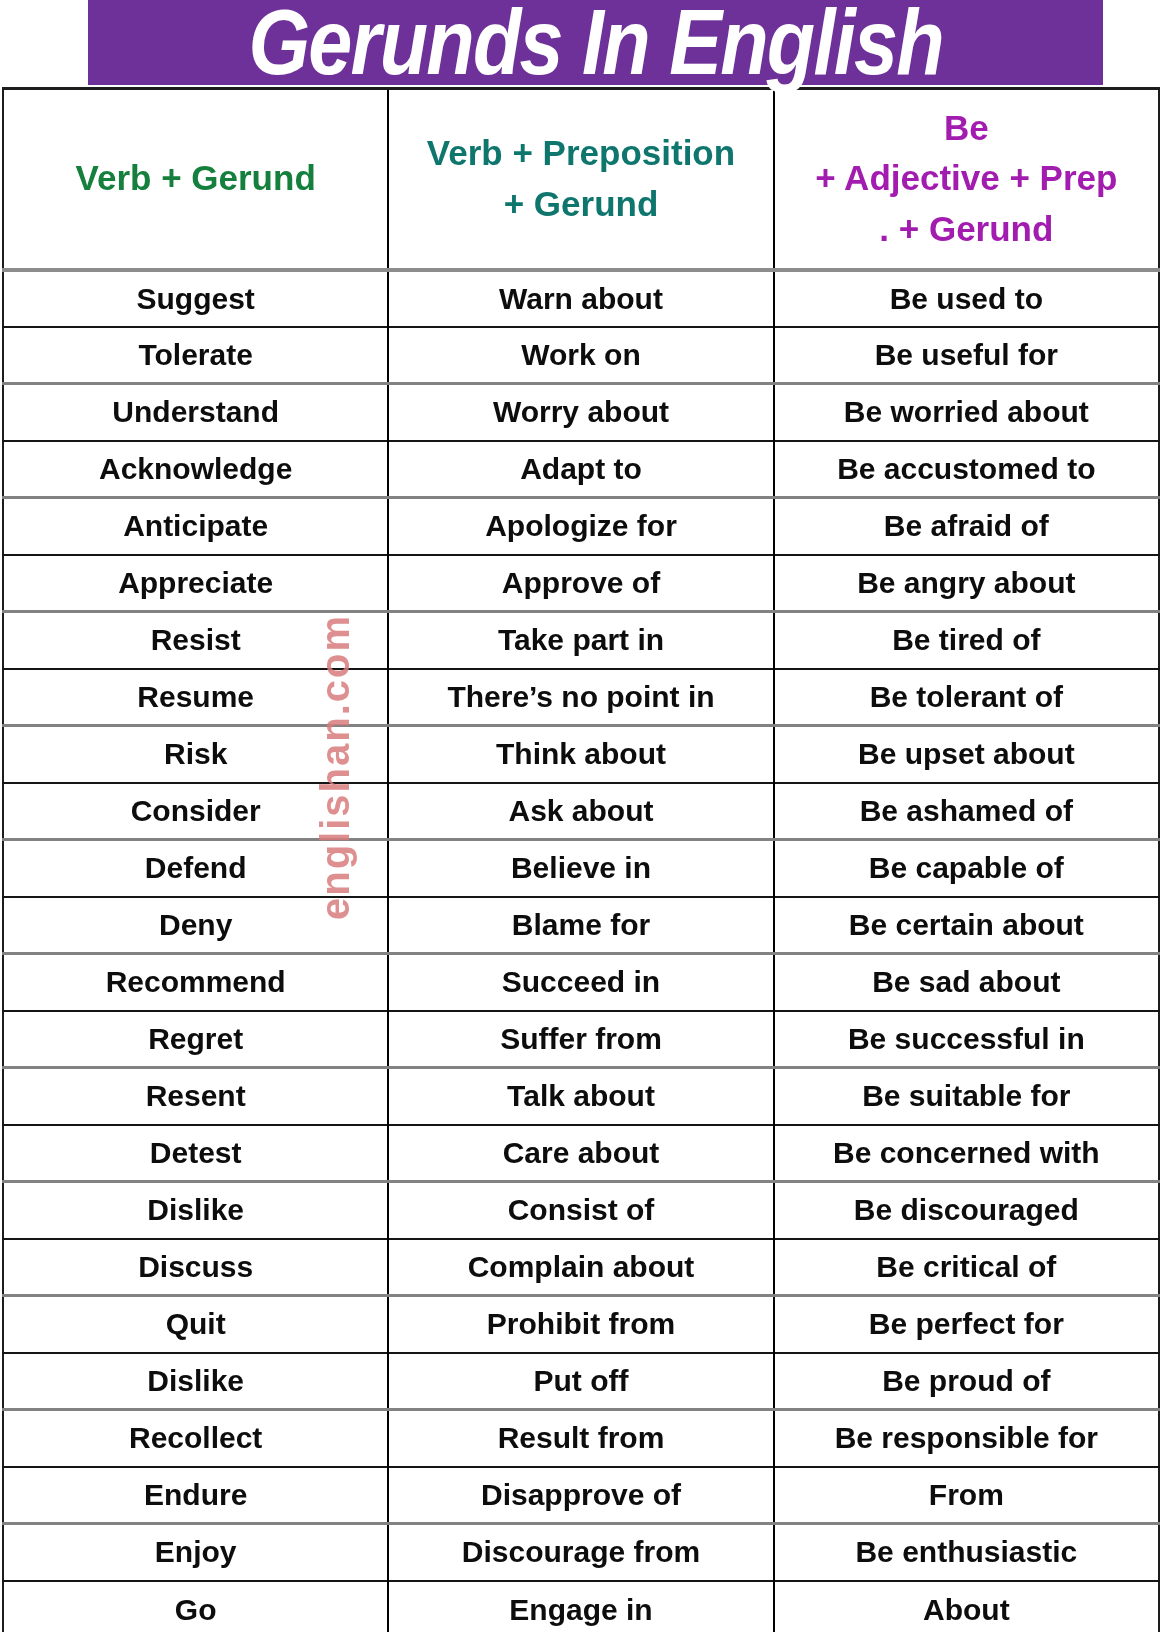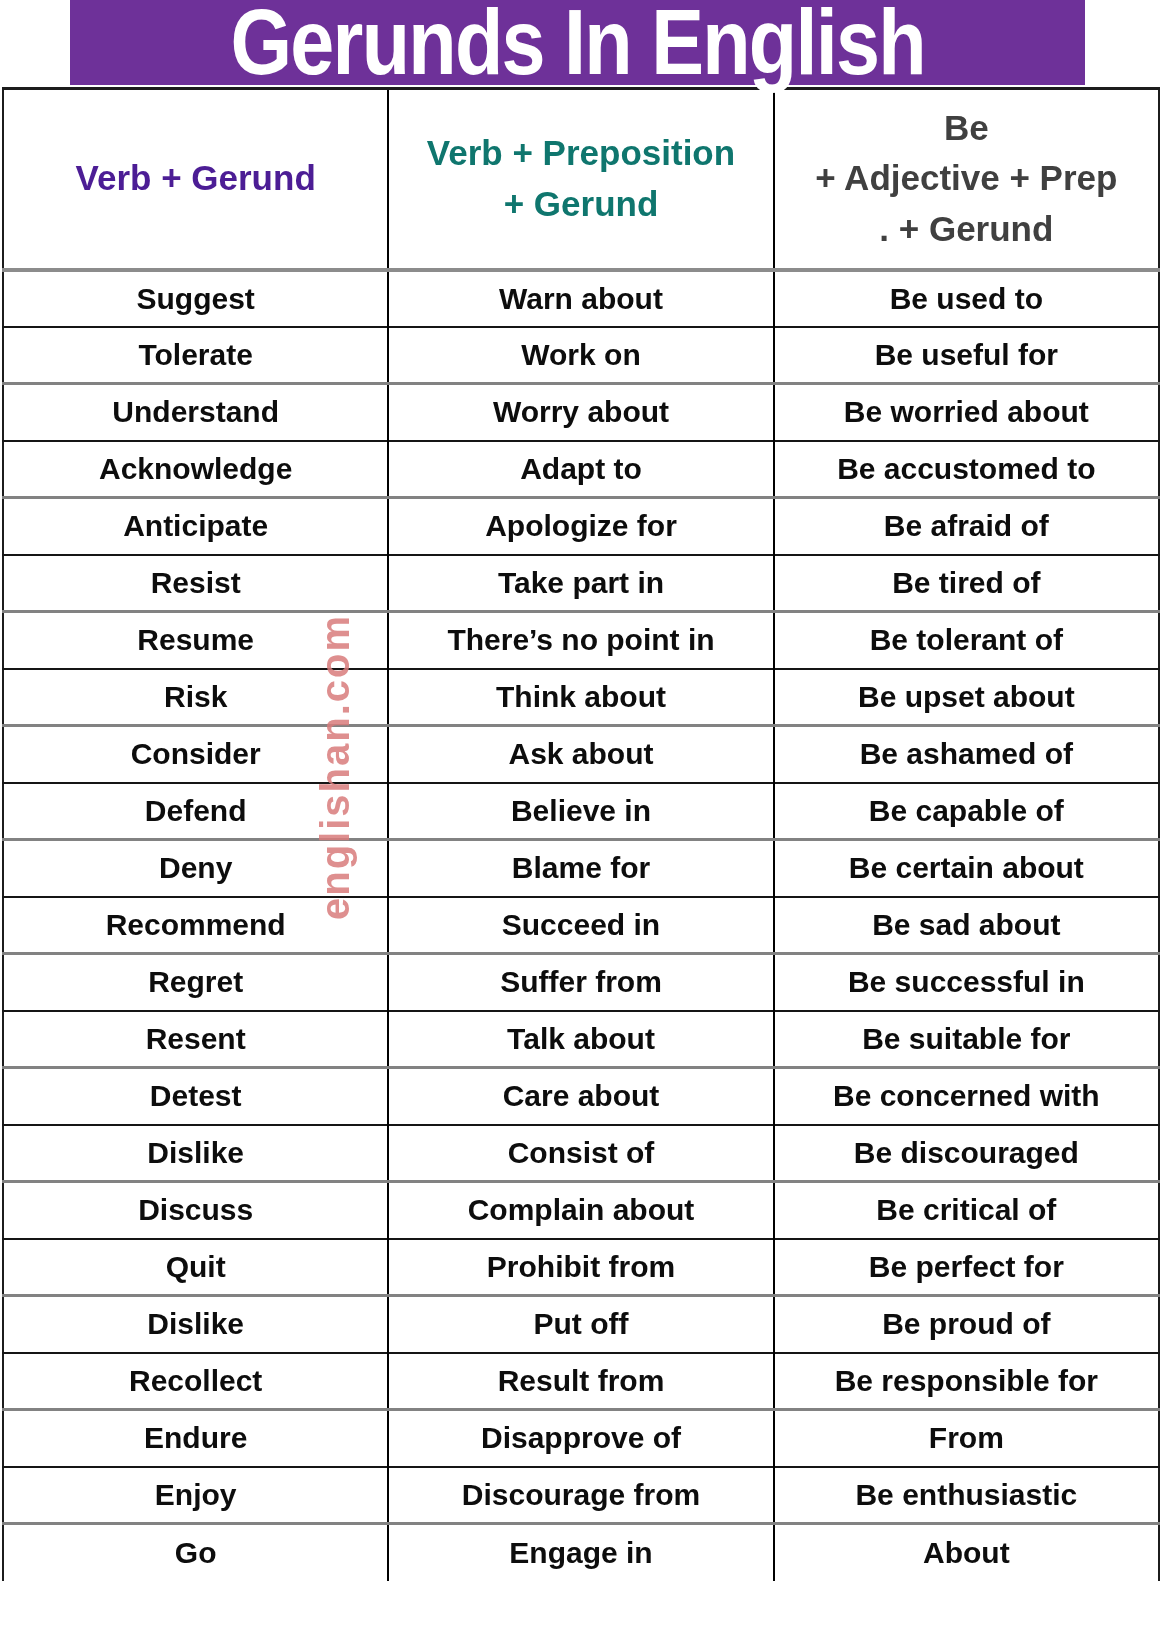--- a/index.html
+++ b/index.html
@@ -9,30 +9,31 @@
   }
   body {
     width: 1162px;
     height: 1632px;
     overflow: hidden;
     position: relative;
     font-family: "Liberation Sans", sans-serif;
   }
   .banner {
     position: absolute;
-    left: 70px;
+    left: 88px;
     top: 0;
     width: 1015px;
     height: 85px;
     background: #6E3199;
     display: flex;
     align-items: center;
     justify-content: center;
     z-index: 3;
     overflow: visible;
+    font-style: italic;
   }
   .banner-title {
     color: #ffffff;
     font-weight: bold;
     font-size: 92px;
     line-height: 85px;
     white-space: nowrap;
     transform: scaleX(0.86);
     transform-origin: center;
     letter-spacing: -2px;
@@ -98,28 +99,28 @@
 </head>
 <body>
 
 <div class="banner" style="background: rgb(110, 49, 153);">
   <div class="banner-title" style="color: rgb(255, 255, 255);">Gerunds In English</div>
 </div>
 
 <table class="gerunds-table">
   <thead>
     <tr>
-      <th style="color: #4c1d95;">
+      <th style="color: #15803d;">
           <div>Verb + Gerund</div>
         </th>
       <th style="color: #0f766e;">
           <div>Verb + Preposition</div>
           <div>+ Gerund</div>
         </th>
-      <th style="color: #404040;">
+      <th style="color: #a21caf;">
           <div>Be</div>
           <div>+ Adjective + Prep</div>
           <div>. + Gerund</div>
         </th>
     </tr>
   </thead>
   <tbody>
       <tr>
         <td>Suggest</td>
         <td>Warn about</td>
@@ -139,20 +140,25 @@
         <td>Acknowledge</td>
         <td>Adapt to</td>
         <td>Be accustomed to</td>
       </tr>
       <tr>
         <td>Anticipate</td>
         <td>Apologize for</td>
         <td>Be afraid of</td>
       </tr>
       <tr>
+        <td>Appreciate</td>
+        <td>Approve of</td>
+        <td>Be angry about</td>
+      </tr>
+      <tr>
         <td>Resist</td>
         <td>Take part in</td>
         <td>Be tired of</td>
       </tr>
       <tr>
         <td>Resume</td>
         <td>There’s no point in</td>
         <td>Be tolerant of</td>
       </tr>
       <tr>

